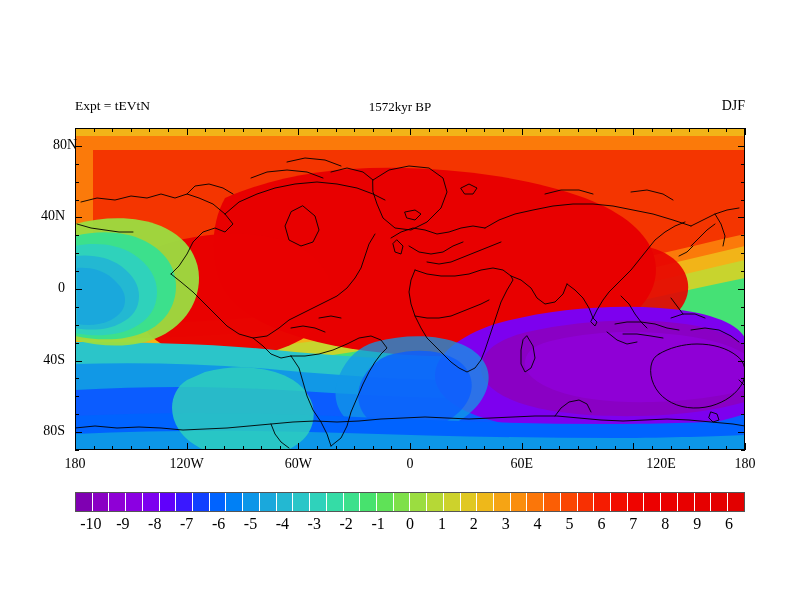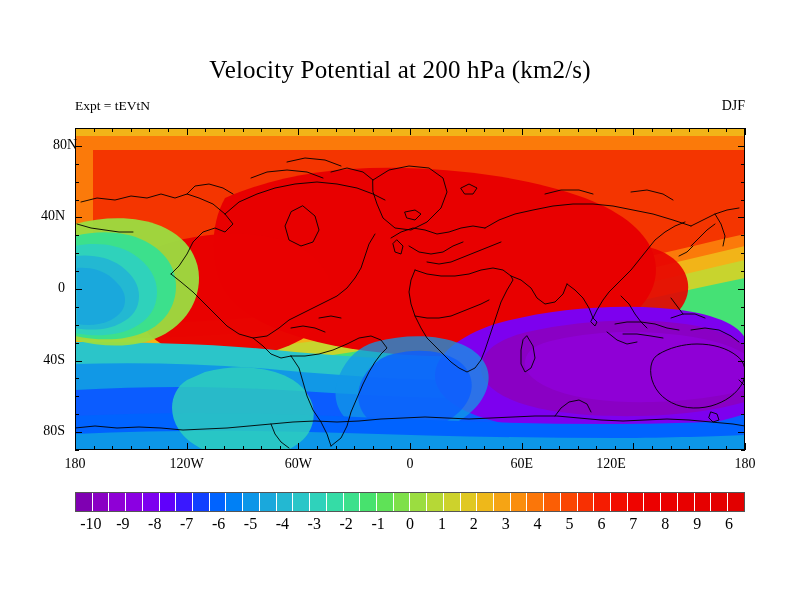--- a/index.html
+++ b/index.html
@@ -26,22 +26,22 @@
             box-sizing:border-box;border:1px solid #555;display:flex;background:#fff;}
   .cbcell{flex:1 1 0;height:100%;border-right:1px solid #ffffff;}
   .cbcell:last-child{border-right:none;}
   .cblab{position:absolute;top:515px;font-size:16px;transform:translateX(-50%);}
 </style>
 </head>
 <body>
 
 <div id="stage">
 
-  <div class="txt" id="title">Velocity Potential at 200 hPa (km2/s)</div>
   <div class="txt" id="expt">Expt = tEVtN</div>
+  <div class="txt" id="subtitle">1572kyr BP</div>
   <div class="txt" id="season">DJF</div>
 
   <div id="plotwrap">
     <svg width="670" height="322" viewBox="0 0 670 322">
       <defs>
         <clipPath id="plotclip">
             <rect x="0" y="0" width="670" height="322"></rect>
           </clipPath>
         <radialGradient id="gmax" cx="50%" cy="50%" r="50%">
           <stop offset="0%" stop-color="#e80000"></stop>
@@ -355,21 +355,21 @@
       <div class="txt ylab" style="left: 0px; width: 65px; right: auto; top: 280px;">0</div>
       <div class="txt ylab" style="left: 0px; width: 65px; right: auto; top: 351.556px;">40S</div>
       <div class="txt ylab" style="left: 0px; width: 65px; right: auto; top: 423.111px;">80S</div>
     </div>
   <div id="xlabels">
       <div class="txt xlab" style="left: 75px;">180</div>
       <div class="txt xlab" style="left: 186.667px; text-align: center;">120W</div>
       <div class="txt xlab" style="left: 298.333px;">60W</div>
       <div class="txt xlab" style="left: 410px;">0</div>
       <div class="txt xlab" style="left: 521.667px;">60E</div>
-      <div class="txt xlab" style="left: 611px;">120E</div>
+      <div class="txt xlab" style="left: 661px;">120E</div>
       <div class="txt xlab" style="left: 745px;">180</div>
     </div>
 
   <div id="cbarwrap">
       <div class="cbcell" style="background: rgb(127, 0, 178);"></div>
       <div class="cbcell" style="background: rgb(138, 0, 196);"></div>
       <div class="cbcell" style="background: rgb(143, 0, 214);"></div>
       <div class="cbcell" style="background: rgb(139, 0, 226);"></div>
       <div class="cbcell" style="background: rgb(125, 0, 239);"></div>
       <div class="cbcell" style="background: rgb(96, 0, 251);"></div>

